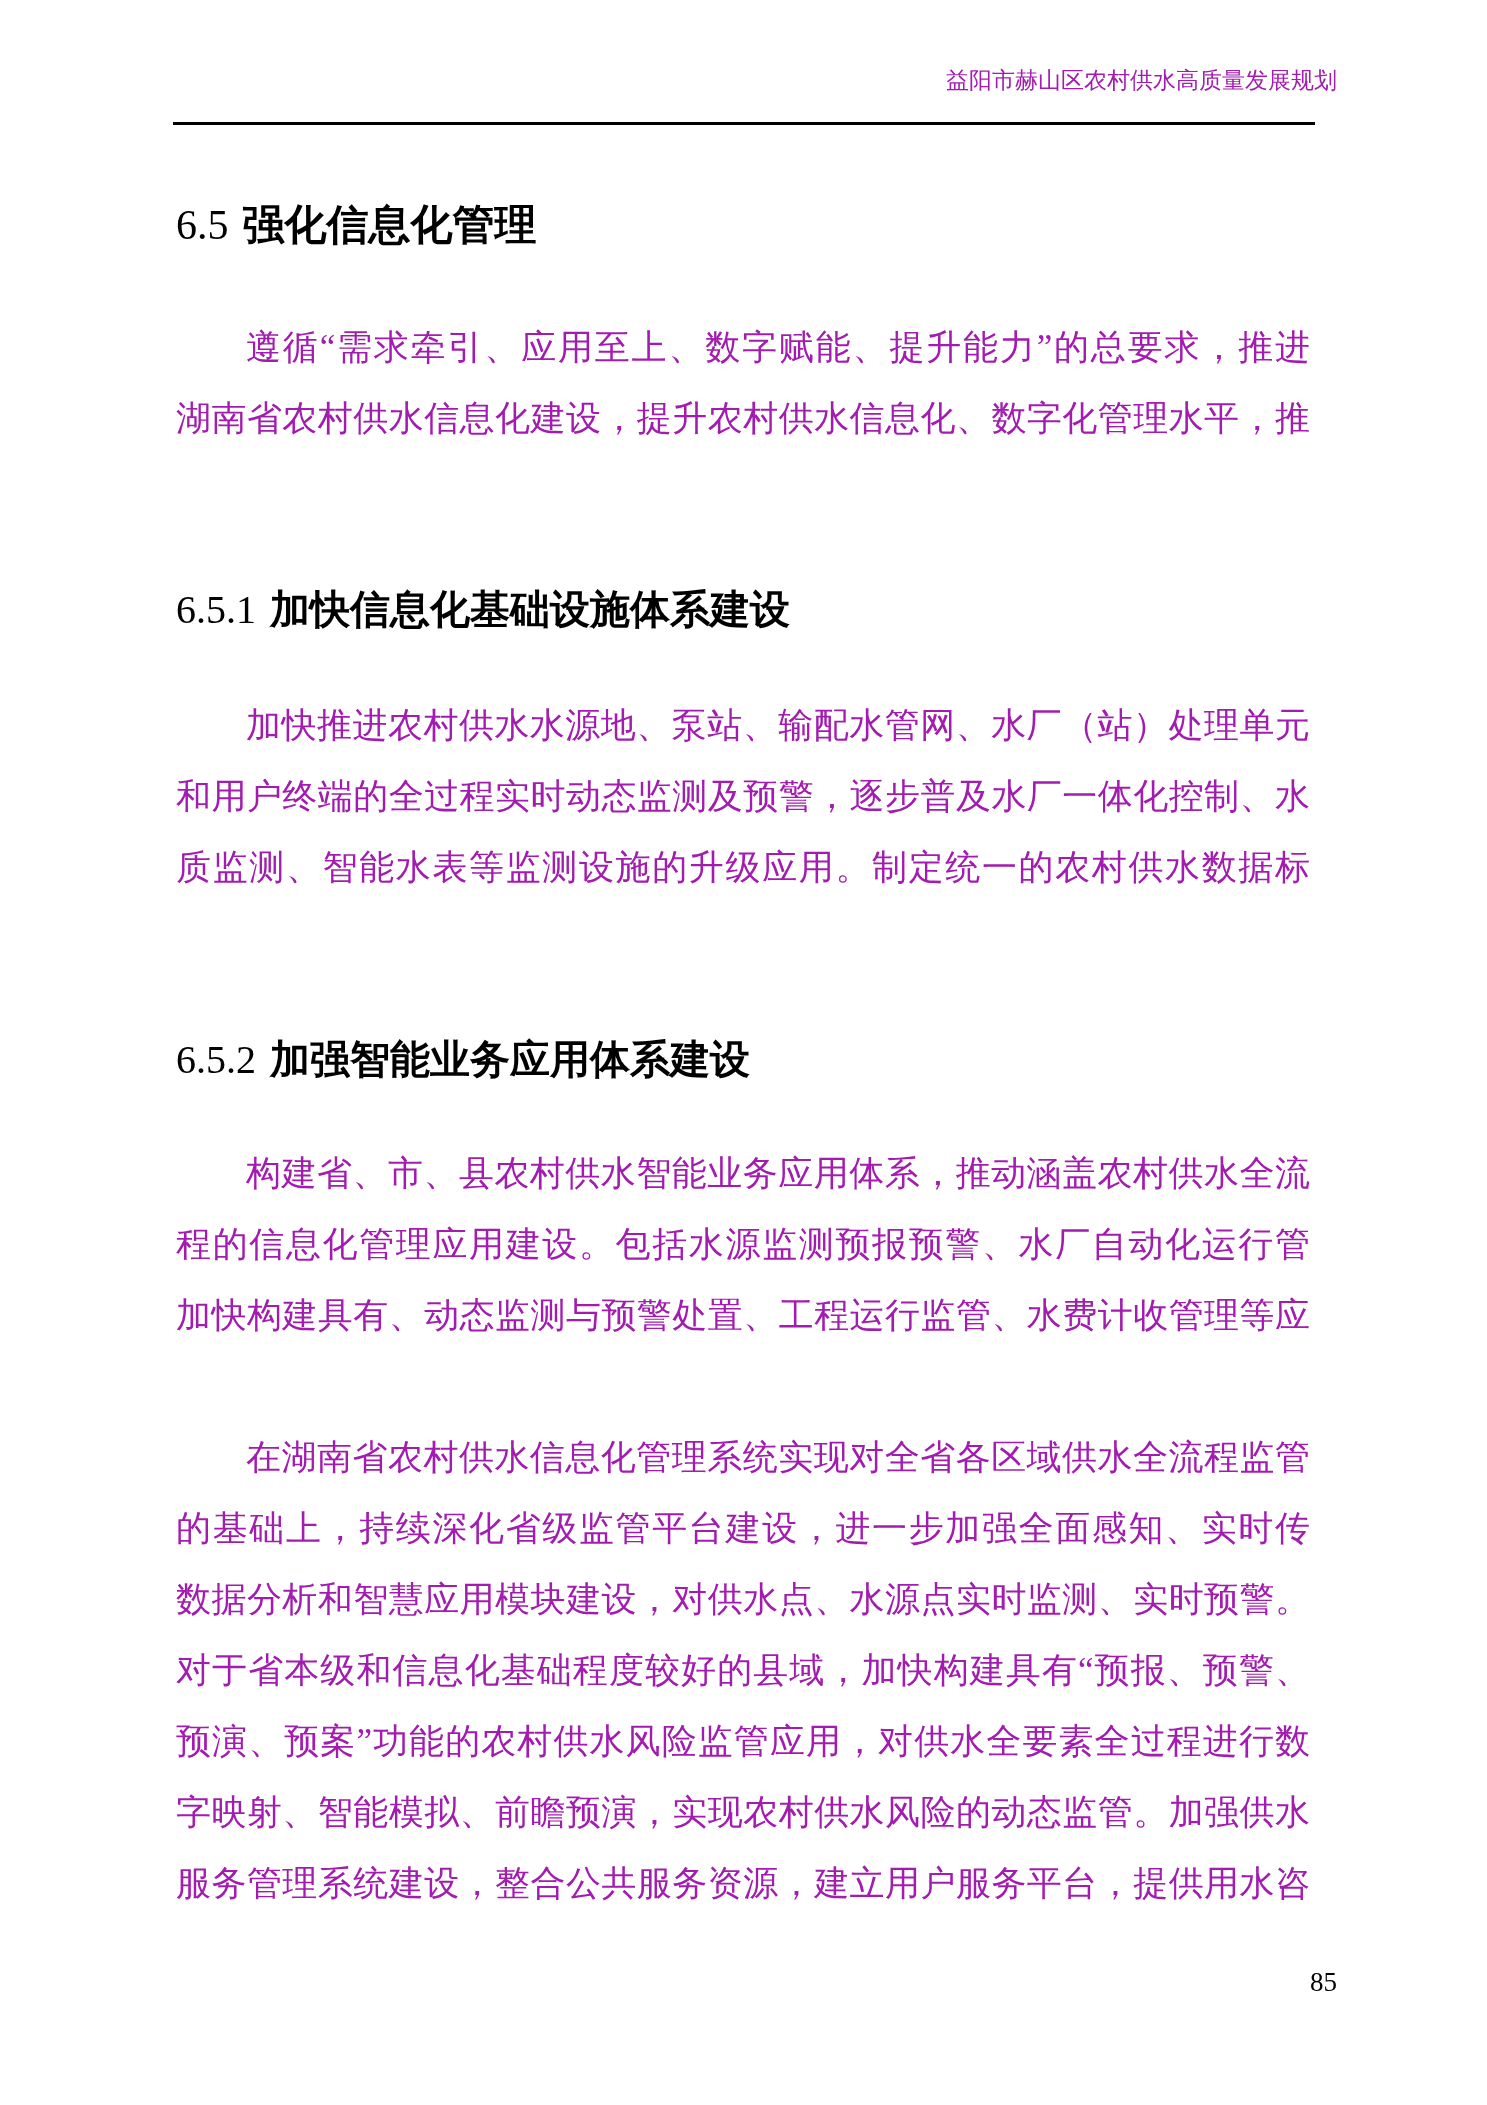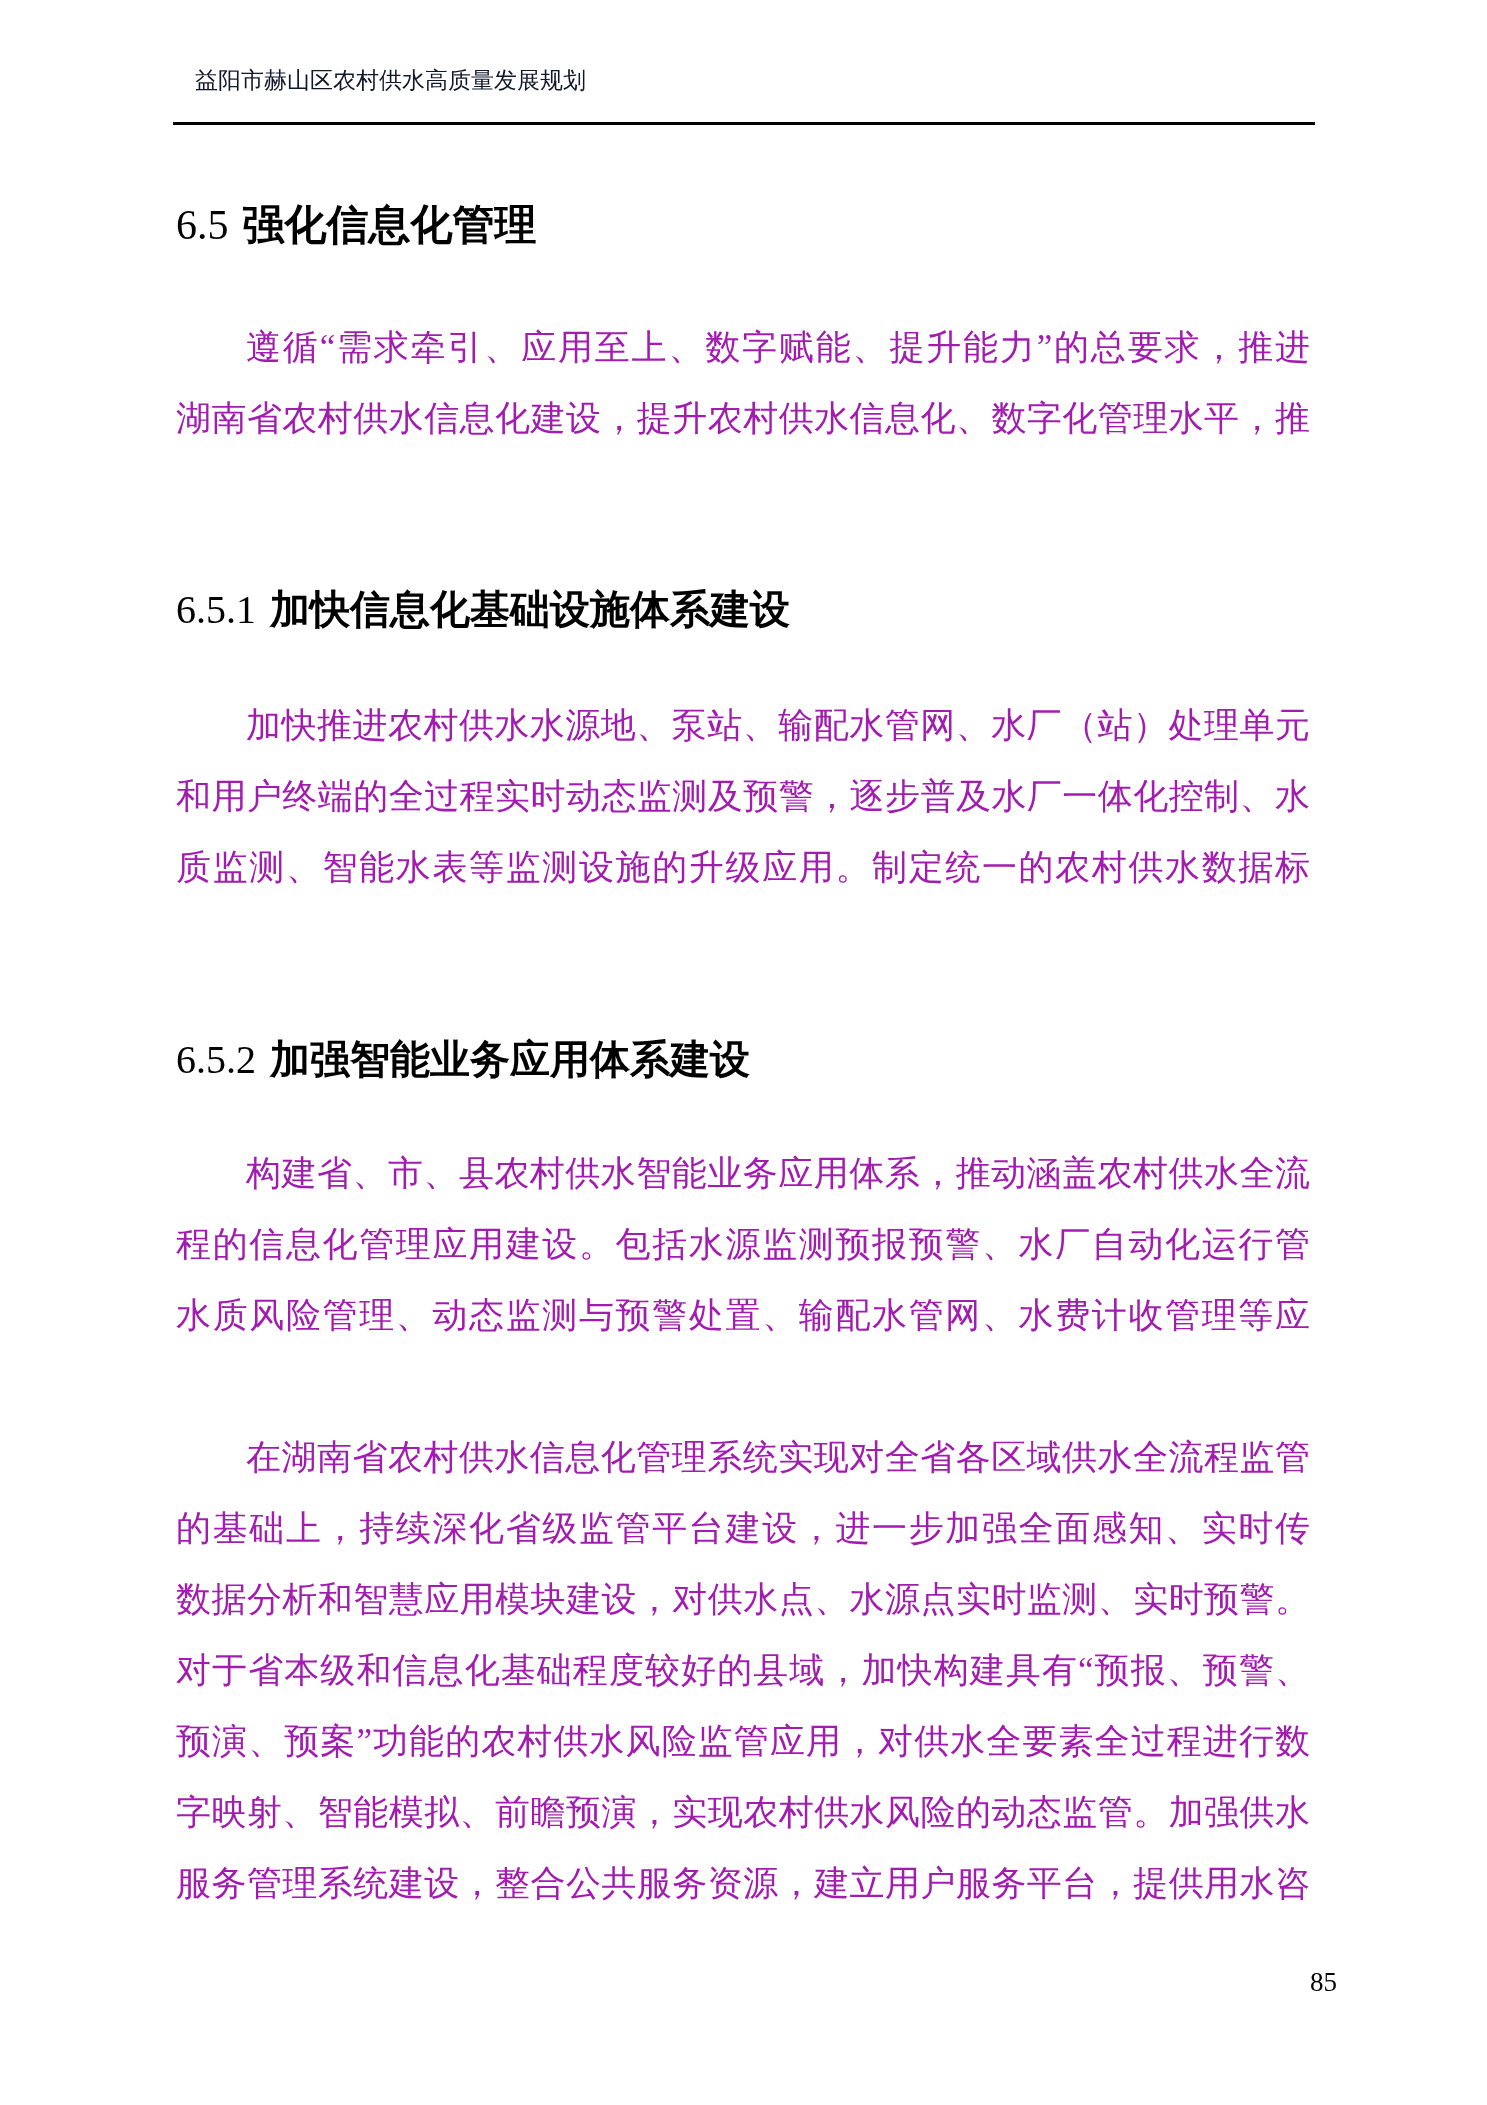--- a/index.html
+++ b/index.html
@@ -16,25 +16,25 @@
     color: #000000;
     font-family: "Liberation Serif", "DejaVu Serif", serif;
     overflow: hidden;
   }
   
   .header-text {
     position: absolute;
     top: 64px;
     left: 195px;
     width: 1142px;
-    text-align: left;
+    text-align: right;
     font-size: 23px;
     line-height: 34px;
     font-family: "Liberation Serif", "DejaVu Serif", serif;
-    color: #0f172a;
+    color: #a21caf;
   }
   .header-rule {
     position: absolute;
     top: 122px;
     left: 173px;
     width: 1142px;
     height: 3px;
     background: #000000;
   }
   
@@ -124,21 +124,21 @@
     <div class="line">质监测、智能水表等监测设施的升级应用。制定统一的农村供水数据标准，</div>
   </div>
 
   <h2 class="heading h-level2" style="top:1034px">
     <span class="hnum">6.5.2</span><span class="htxt">加强智能业务应用体系建设</span>
   </h2>
 
   <div class="para" style="top:1138px">
     <div class="line first">构建省、市、县农村供水智能业务应用体系，推动涵盖农村供水全流</div>
     <div class="line">程的信息化管理应用建设。包括水源监测预报预警、水厂自动化运行管理、</div>
-    <div class="line">水质风险管理、动态监测与预警处置、输配水管网、水费计收管理等应</div>
+    <div class="line">加快构建具有、动态监测与预警处置、工程运行监管、水费计收管理等应</div>
   </div>
 
   <div class="para" style="top:1422px">
     <div class="line first">在湖南省农村供水信息化管理系统实现对全省各区域供水全流程监管</div>
     <div class="line">的基础上，持续深化省级监管平台建设，进一步加强全面感知、实时传输、</div>
     <div class="line">数据分析和智慧应用模块建设，对供水点、水源点实时监测、实时预警。</div>
     <div class="line">对于省本级和信息化基础程度较好的县域，加快构建具有“预报、预警、</div>
     <div class="line">预演、预案”功能的农村供水风险监管应用，对供水全要素全过程进行数</div>
     <div class="line">字映射、智能模拟、前瞻预演，实现农村供水风险的动态监管。加强供水</div>
     <div class="line">服务管理系统建设，整合公共服务资源，建立用户服务平台，提供用水咨</div>

